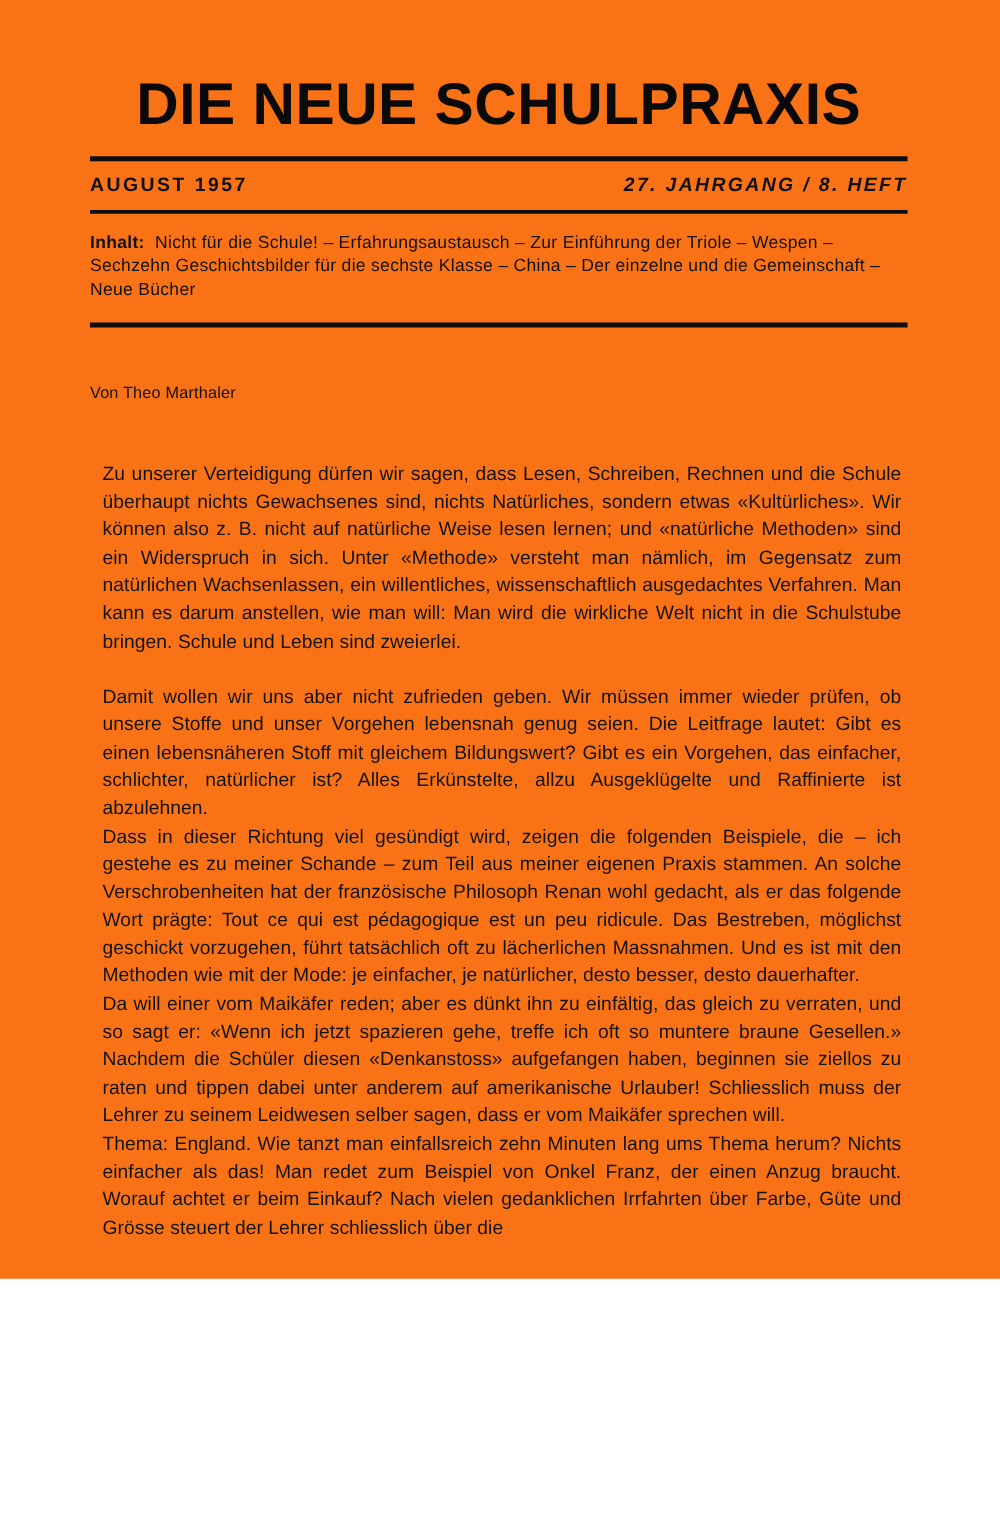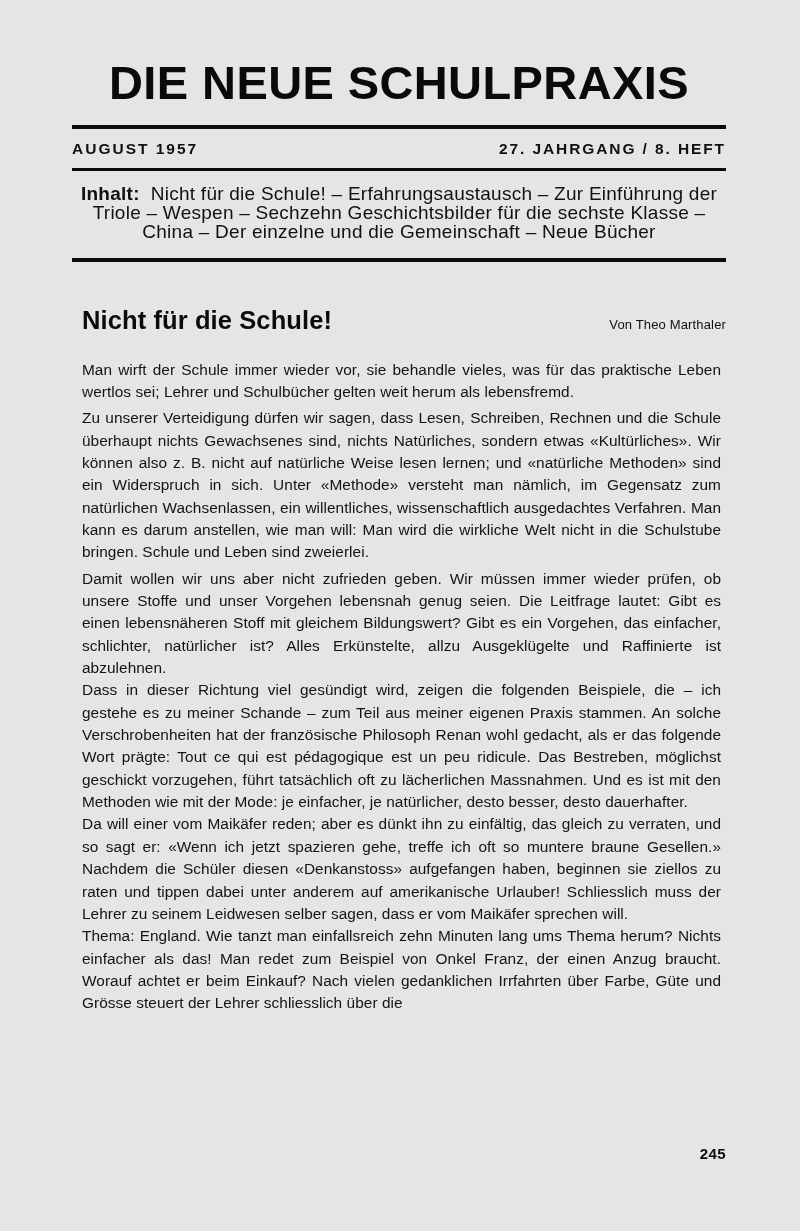--- a/index.html
+++ b/index.html
@@ -12,23 +12,23 @@
     width: 800px;
     height: 1231px;
     font-family: "Liberation Sans", sans-serif;
     color: #121212;
     -webkit-font-smoothing: antialiased;
   }
 
   .page {
     position: relative;
     width: 800px;
-    height: 1231px;
+    height: 1023px;
     box-sizing: border-box;
-    background: #e5e5e5;
+    background: #f97316;
     overflow: hidden;
   }
 
   .content {
     position: absolute;
     left: 72px;
     top: 0;
     width: 654px;
   }
 
@@ -67,28 +67,28 @@
     display: flex;
     justify-content: space-between;
     align-items: flex-end;
     font-size: 15.5px;
     font-weight: bold;
     letter-spacing: 2.0px;
     padding: 11px 0 10px 0;
     color: #101010;
   }
   .issue-date { white-space: nowrap; }
-  .issue-number { white-space: nowrap; letter-spacing: 1.9px; }
+  .issue-number { white-space: nowrap; letter-spacing: 1.9px; font-style: italic; }
 
   
   .contents {
-    font-size: 19px;
+    font-size: 14px;
     line-height: 19.2px;
     padding: 13px 0 16px 0;
-    text-align: center;
+    text-align: left;
     color: #111;
     letter-spacing: 0.25px;
   }
   .contents-label {
     font-weight: bold;
   }
 
   
   .article-head {
     display: flex;
@@ -124,21 +124,21 @@
     margin: 0;
     font-size: 15.4px;
     line-height: 22.35px;
     text-align: justify;
     text-justify: inter-word;
     letter-spacing: 0.05px;
     color: #131313;
     hyphens: none;
   }
   .body-text p.block-gap {
-    margin-top: 4px;
+    margin-top: 22px;
   }
   .subhead {
     font-size: 15.2px;
     font-weight: bold;
     margin: 0;
     padding-top: 22px;
     padding-bottom: 9px;
     letter-spacing: 0.1px;
     color: #0d0d0d;
   }
@@ -178,26 +178,24 @@
 
     <div class="rule-medium"></div>
 
     <div class="contents">
       <span class="contents-label">Inhalt:</span><span>&nbsp; </span><span>Nicht für die Schule! – Erfahrungsaustausch – Zur Einführung der Triole – Wespen – Sechzehn Geschichtsbilder für die sechste Klasse – China – Der einzelne und die Gemeinschaft – Neue Bücher</span>
     </div>
 
     <div class="rule-thick"></div>
 
     <div class="article-head">
-      <h2 class="article-title">Nicht für die Schule!</h2>
       <div class="article-byline">Von Theo Marthaler</div>
     </div>
 
     <div class="body-text">
-      <p>Man wirft der Schule immer wieder vor, sie behandle vieles, was für das praktische Leben wertlos sei; Lehrer und Schulbücher gelten weit herum als lebensfremd.</p>
       <p class="block-gap">Zu unserer Verteidigung dürfen wir sagen, dass Lesen, Schreiben, Rechnen und die Schule überhaupt nichts Gewachsenes sind, nichts Natürliches, sondern etwas «Kultürliches». Wir können also z. B. nicht auf natürliche Weise lesen lernen; und «natürliche Methoden» sind ein Widerspruch in sich. Unter «Methode» versteht man nämlich, im Gegensatz zum natürlichen Wachsenlassen, ein willentliches, wissenschaftlich ausgedachtes Verfahren. Man kann es darum anstellen, wie man will: Man wird die wirkliche Welt nicht in die Schulstube bringen. Schule und Leben sind zweierlei.</p>
       <p class="block-gap">Damit wollen wir uns aber nicht zufrieden geben. Wir müssen immer wieder prüfen, ob unsere Stoffe und unser Vorgehen lebensnah genug seien. Die Leitfrage lautet: Gibt es einen lebensnäheren Stoff mit gleichem Bildungswert? Gibt es ein Vorgehen, das einfacher, schlichter, natürlicher ist? Alles Erkünstelte, allzu Ausgeklügelte und Raffinierte ist abzulehnen.</p>
       <p>Dass in dieser Richtung viel gesündigt wird, zeigen die folgenden Beispiele, die – ich gestehe es zu meiner Schande – zum Teil aus meiner eigenen Praxis stammen. An solche Verschrobenheiten hat der französische Philosoph Renan wohl gedacht, als er das folgende Wort prägte: Tout ce qui est pédagogique est un peu ridicule. Das Bestreben, möglichst geschickt vorzugehen, führt tatsächlich oft zu lächerlichen Massnahmen. Und es ist mit den Methoden wie mit der Mode: je einfacher, je natürlicher, desto besser, desto dauerhafter.</p>
 
 
       <p>Da will einer vom Maikäfer reden; aber es dünkt ihn zu einfältig, das gleich zu verraten, und so sagt er: «Wenn ich jetzt spazieren gehe, treffe ich oft so muntere braune Gesellen.» Nachdem die Schüler diesen «Denkanstoss» aufgefangen haben, beginnen sie ziellos zu raten und tippen dabei unter anderem auf amerikanische Urlauber! Schliesslich muss der Lehrer zu seinem Leidwesen selber sagen, dass er vom Maikäfer sprechen will.</p>
       <p>Thema: England. Wie tanzt man einfallsreich zehn Minuten lang ums Thema herum? Nichts einfacher als das! Man redet zum Beispiel von Onkel Franz, der einen Anzug braucht. Worauf achtet er beim Einkauf? Nach vielen gedanklichen Irrfahrten über Farbe, Güte und Grösse steuert der Lehrer schliesslich über die</p>
     </div>
 
   </div>

